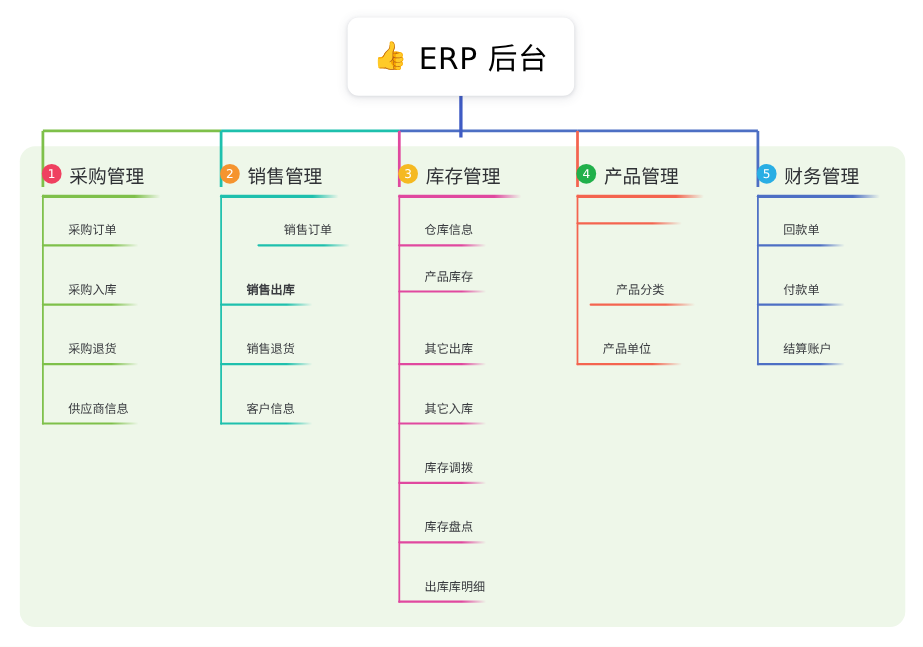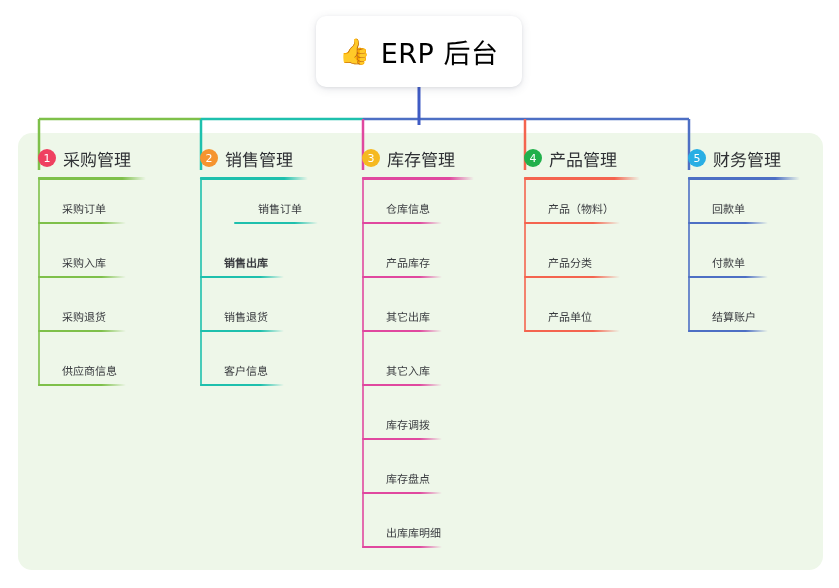--- a/index.html
+++ b/index.html
@@ -151,21 +151,21 @@
       <div class="column" style="left: 362px;">
         <div class="col-head">
           <span class="badge" style="background: rgb(245, 185, 33);">3</span>
           <span class="col-title">库存管理</span>
         </div>
         <div class="head-rule" style="width: 112px; background: linear-gradient(90deg, rgb(224, 72, 159) 0%, rgb(224, 72, 159) 78%, rgba(255, 255, 255, 0) 100%);"></div>
         <div class="leaf" style="position: absolute; left: 0px; top: 54px;">
           <div class="leaf-text">仓库信息</div>
           <div class="leaf-rule" style="width: 80px; background: linear-gradient(90deg, rgb(224, 72, 159) 0%, rgb(224, 72, 159) 72%, rgba(255, 255, 255, 0) 100%);"></div>
         </div>
-        <div class="leaf" style="position: absolute; left: 0px; top: 108px;">
+        <div class="leaf" style="position: absolute; left: 0px; top: 96px;">
           <div class="leaf-text">产品库存</div>
           <div class="leaf-rule" style="width: 80px; background: linear-gradient(90deg, rgb(224, 72, 159) 0%, rgb(224, 72, 159) 72%, rgba(255, 255, 255, 0) 100%);"></div>
         </div>
         <div class="leaf" style="position: absolute; left: 0px; top: 162px;">
           <div class="leaf-text">其它出库</div>
           <div class="leaf-rule" style="width: 80px; background: linear-gradient(90deg, rgb(224, 72, 159) 0%, rgb(224, 72, 159) 72%, rgba(255, 255, 255, 0) 100%);"></div>
         </div>
         <div class="leaf" style="position: absolute; left: 0px; top: 216px;">
           <div class="leaf-text">其它入库</div>
           <div class="leaf-rule" style="width: 80px; background: linear-gradient(90deg, rgb(224, 72, 159) 0%, rgb(224, 72, 159) 72%, rgba(255, 255, 255, 0) 100%);"></div>
@@ -183,24 +183,23 @@
           <div class="leaf-rule" style="width: 80px; background: linear-gradient(90deg, rgb(224, 72, 159) 0%, rgb(224, 72, 159) 72%, rgba(255, 255, 255, 0) 100%);"></div>
         </div>
       </div>
       <div class="column" style="left: 524px;">
         <div class="col-head">
           <span class="badge" style="background: rgb(33, 176, 75);">4</span>
           <span class="col-title">产品管理</span>
         </div>
         <div class="head-rule" style="width: 116px; background: linear-gradient(90deg, rgb(244, 100, 79) 0%, rgb(244, 100, 79) 78%, rgba(255, 255, 255, 0) 100%);"></div>
         <div class="leaf" style="position: absolute; left: 0px; top: 54px;">
-          <div class="leaf-text">产品（物料）</div>
           <div class="leaf-rule" style="width: 96px; background: linear-gradient(90deg, rgb(244, 100, 79) 0%, rgb(244, 100, 79) 72%, rgba(255, 255, 255, 0) 100%);"></div>
         </div>
-        <div class="leaf" style="position: absolute; left: 0px; top: 108px;">
+        <div class="leaf" style="position: absolute; left: 12px; top: 108px;">
           <div class="leaf-text">产品分类</div>
           <div class="leaf-rule" style="width: 96px; background: linear-gradient(90deg, rgb(244, 100, 79) 0%, rgb(244, 100, 79) 72%, rgba(255, 255, 255, 0) 100%);"></div>
         </div>
         <div class="leaf" style="position: absolute; left: 0px; top: 162px;">
           <div class="leaf-text">产品单位</div>
           <div class="leaf-rule" style="width: 96px; background: linear-gradient(90deg, rgb(244, 100, 79) 0%, rgb(244, 100, 79) 72%, rgba(255, 255, 255, 0) 100%);"></div>
         </div>
       </div>
       <div class="column" style="left: 688px;">
         <div class="col-head">

